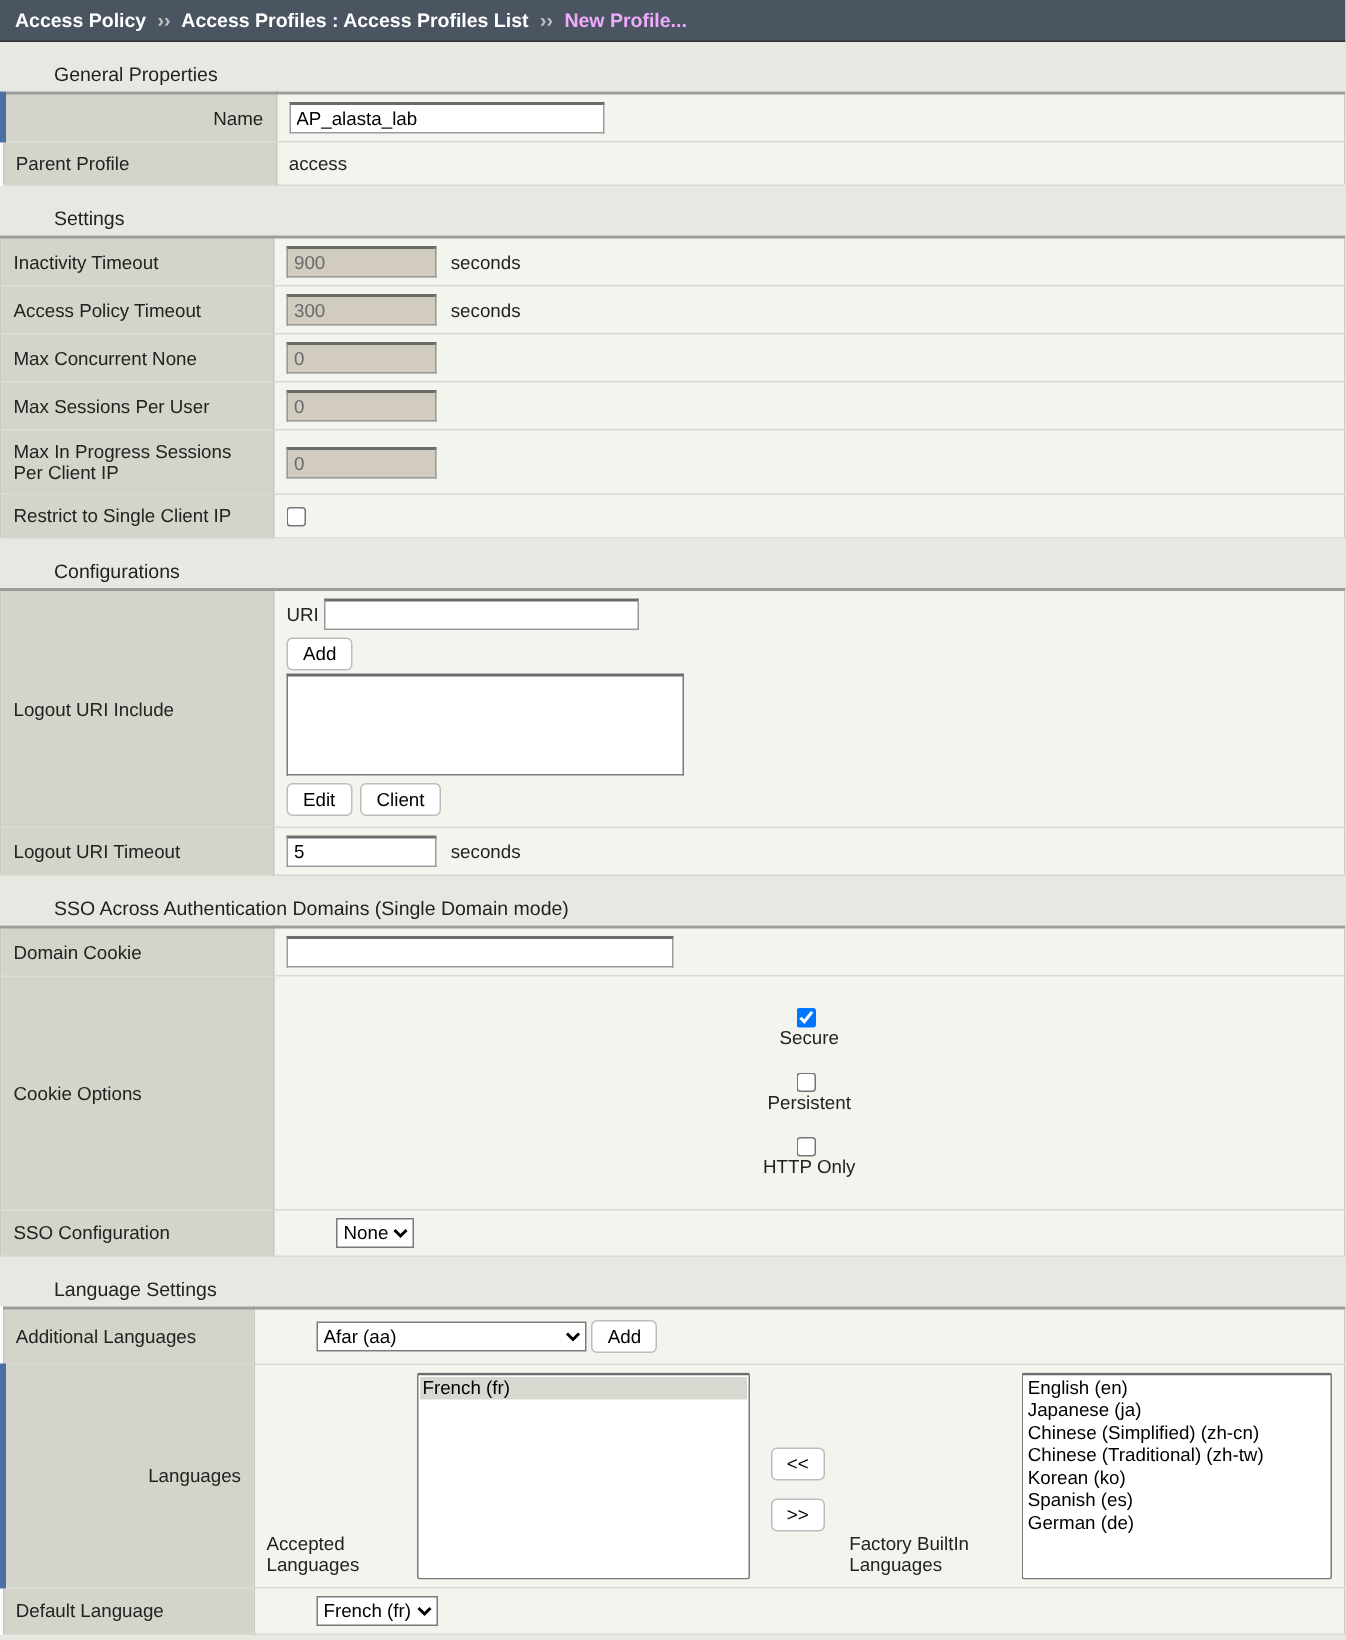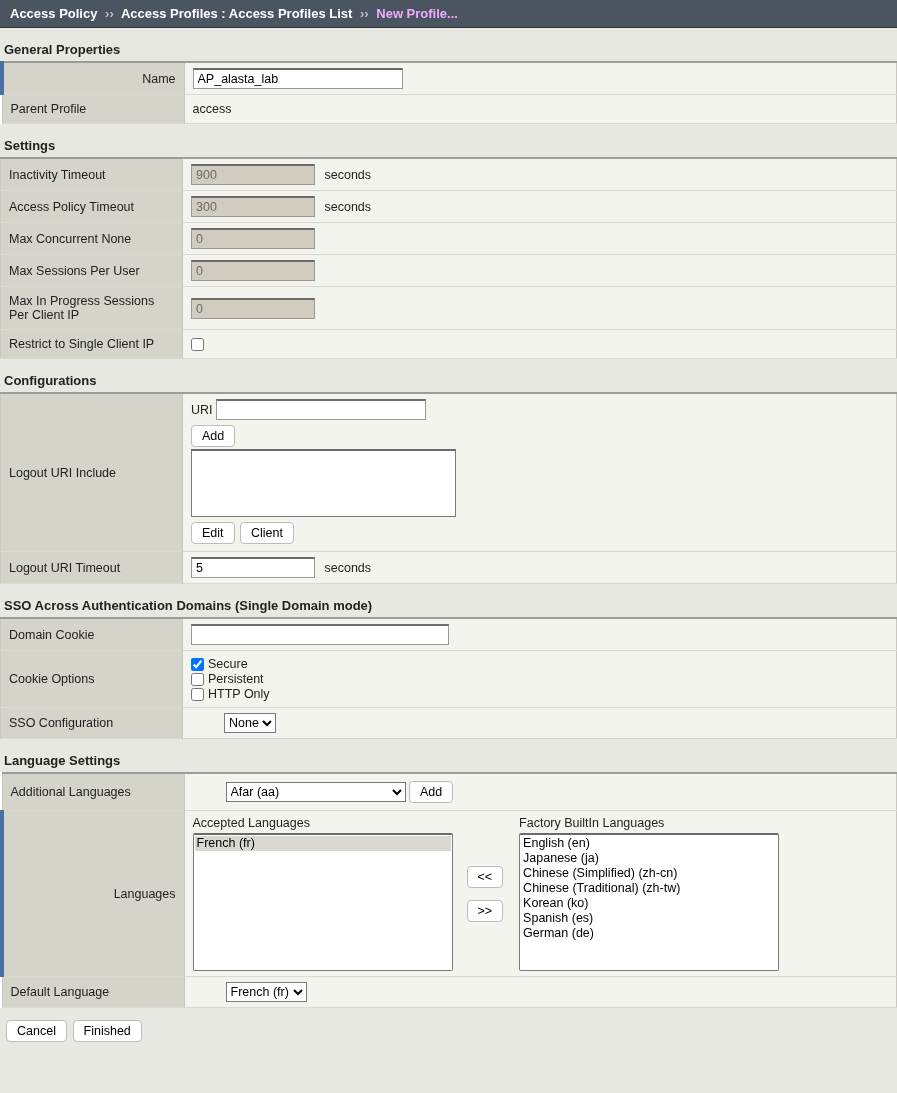--- a/index.html
+++ b/index.html
@@ -14,23 +14,24 @@
     background: #4a5561;
     color: #fff;
     padding: 6px 10px;
     font-size: 13px;
     font-weight: bold;
     border-bottom: 1px solid #333;
   }
   .breadcrumb .sep { color: #c0c0c0; margin: 0 4px; }
   .breadcrumb .current { color: #f0abfc; }
   .section-title {
-    font-weight: bold;
+    font-weight: normal;
     font-size: 13px;
     padding: 14px 4px 4px 4px;
+    margin-left: 32px;
   }
   table.form {
     border-collapse: collapse;
     width: 100%;
     border-top: 2px solid #9c9c9c;
     border-left: 1px solid #c8c8c0;
     border-right: 1px solid #c8c8c0;
     border-bottom: 1px solid #9c9c9c;
     background: #fff;
   }
@@ -61,25 +62,25 @@
     border: 1px solid #999;
     border-top: 2px solid #6b6b6b;
     background: #fff;
     height: 21px;
   }
   input[type="text"].txt.dis {
     background: #d1ccbf;
     color: #6b6b6b;
   }
   input[type="text"].wide { width: 210px; }
-  input[type="text"].mid { width: 124px; }
+  input[type="text"].mid { width: 100px; }
   input[type="text"].xl { width: 258px; }
   .unit { margin-left: 6px; font-size: 12.5px; }
   input[type="checkbox"] { margin: 0 4px 0 0; vertical-align: middle; }
-  .chk-line { display: flex; align-items: center; margin: 1px 0; }
+  .chk-line { display: flex; align-items: center; margin: 16px 0; flex-direction: column; }
   button.btn, .btn {
     font-family: inherit;
     font-size: 12.5px;
     background: #fff;
     border: 1px solid #bcbcbc;
     border-radius: 4px;
     padding: 3px 10px;
     cursor: pointer;
     margin: 2px 2px 2px 0;
   }
@@ -96,21 +97,21 @@
     font-size: 12.5px;
     width: 265px;
     height: 68px;
     resize: none;
     border: 1px solid #7a7a7a;
     border-top: 2px solid #6b6b6b;
     padding: 2px;
     background: #fff;
   }
   .lang-layout { display:flex; align-items:flex-start; gap:14px; }
-  .lang-col { display:flex; flex-direction:column; align-items:flex-start; }
+  .lang-col { display:flex; flex-direction:row; align-items:flex-end; }
   .lang-col-title { font-size:12.5px; margin-bottom:3px; }
   select.langbox {
     font-family: inherit;
     font-size: 12.5px;
     width: 260px;
     height: 138px;
     border: 1px solid #7a7a7a;
     border-top: 2px solid #6b6b6b;
     padding: 1px;
     background: #fff;

